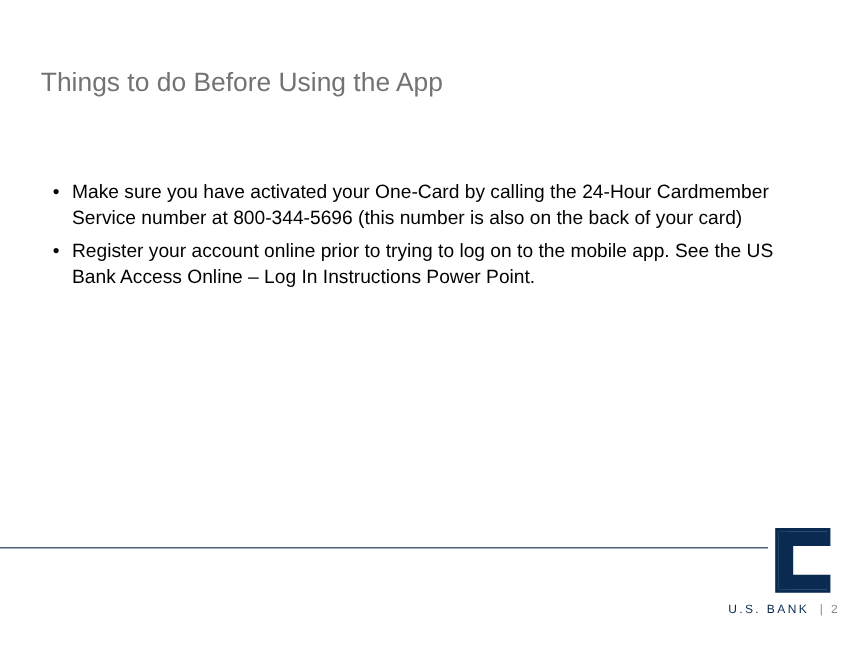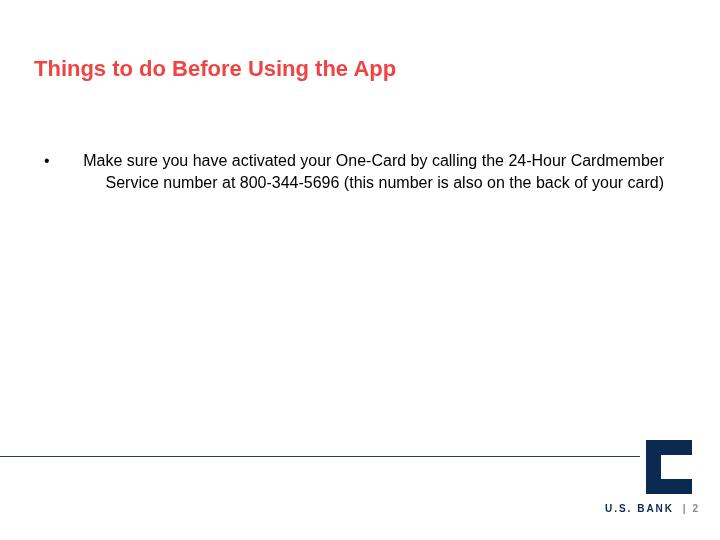--- a/index.html
+++ b/index.html
@@ -17,38 +17,37 @@
     position: relative;
     width: 720px;
     height: 540px;
     box-sizing: border-box;
   }
   .title {
     position: absolute;
     left: 34px;
     top: 56px;
     font-size: 22px;
-    font-weight: 700;
-    color: #ef4444;
+    font-weight: 400;
+    color: #737373;
     letter-spacing: 0px;
   }
   .body {
     position: absolute;
     left: 44px;
     top: 150px;
     width: 620px;
     font-size: 16px;
     line-height: 1.35;
     color: #000000;
   }
   .body ul {
     list-style: none;
     padding: 0;
     margin: 0;
-    text-align: right;
   }
   .body li {
     position: relative;
     padding-left: 16px;
     margin-bottom: 6px;
   }
   .body li::before {
     content: "•";
     position: absolute;
     left: 0;
@@ -63,21 +62,20 @@
     height: 0;
     border-top: 1px solid #223a5e;
   }
   .footer {
     position: absolute;
     right: 22px;
     bottom: 26px;
     font-size: 10px;
     letter-spacing: 2px;
     color: #0b2a52;
-    font-weight: bold;
   }
   .footer .sep {
     letter-spacing: 0;
     margin: 0 2px 0 4px;
     color: #8a8a8a;
   }
   .footer .page {
     letter-spacing: 0;
     color: #8a8a8a;
   }
@@ -95,20 +93,21 @@
 </head>
 <body>
 
 <div class="slide">
 
   <div class="title">Things to do Before Using the App</div>
 
   <div class="body">
     <ul>
       <li>Make sure you have activated your One-Card by calling the 24-Hour Cardmember Service number at 800-344-5696 (this number is also on the back of your card)</li>
+      <li>Register your account online prior to trying to log on to the mobile app. See the US Bank Access Online – Log In Instructions Power Point.</li>
     </ul>
   </div>
 
   <div class="divider"></div>
 
   <div class="logo">
     <svg width="46" height="54" viewBox="0 0 46 54">
       <path d="M0 0 H46 V12 H12 V42 H46 V54 H0 Z" fill="none" stroke="#0b2a52" stroke-width="6" stroke-linejoin="miter"></path>
       <path d="M3 3 H43 M3 3 V51 M3 51 H43 M9 9 V45" fill="none" stroke="none"></path>
       <path d="M3 3 H43 V11 H11 V43 H43 V51 H3 Z" fill="#0b2a52"></path>

